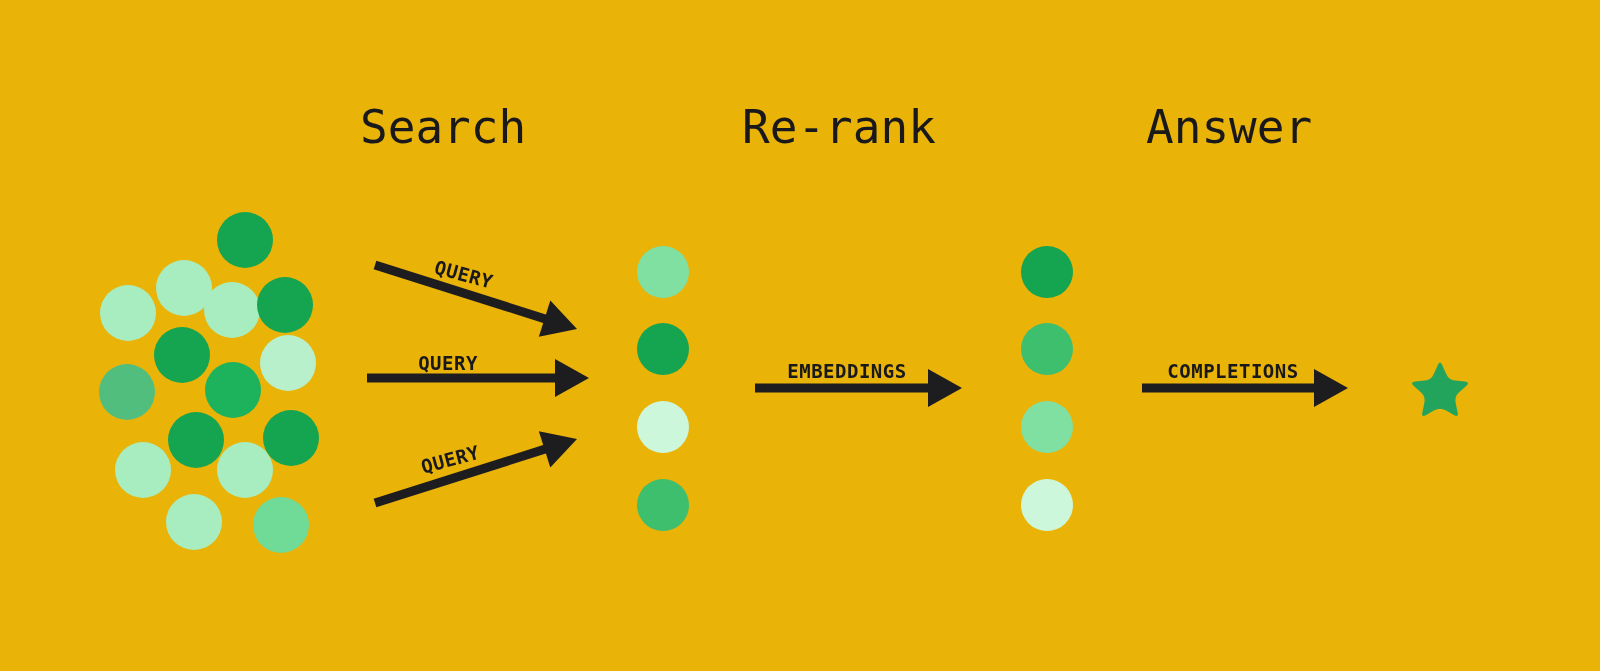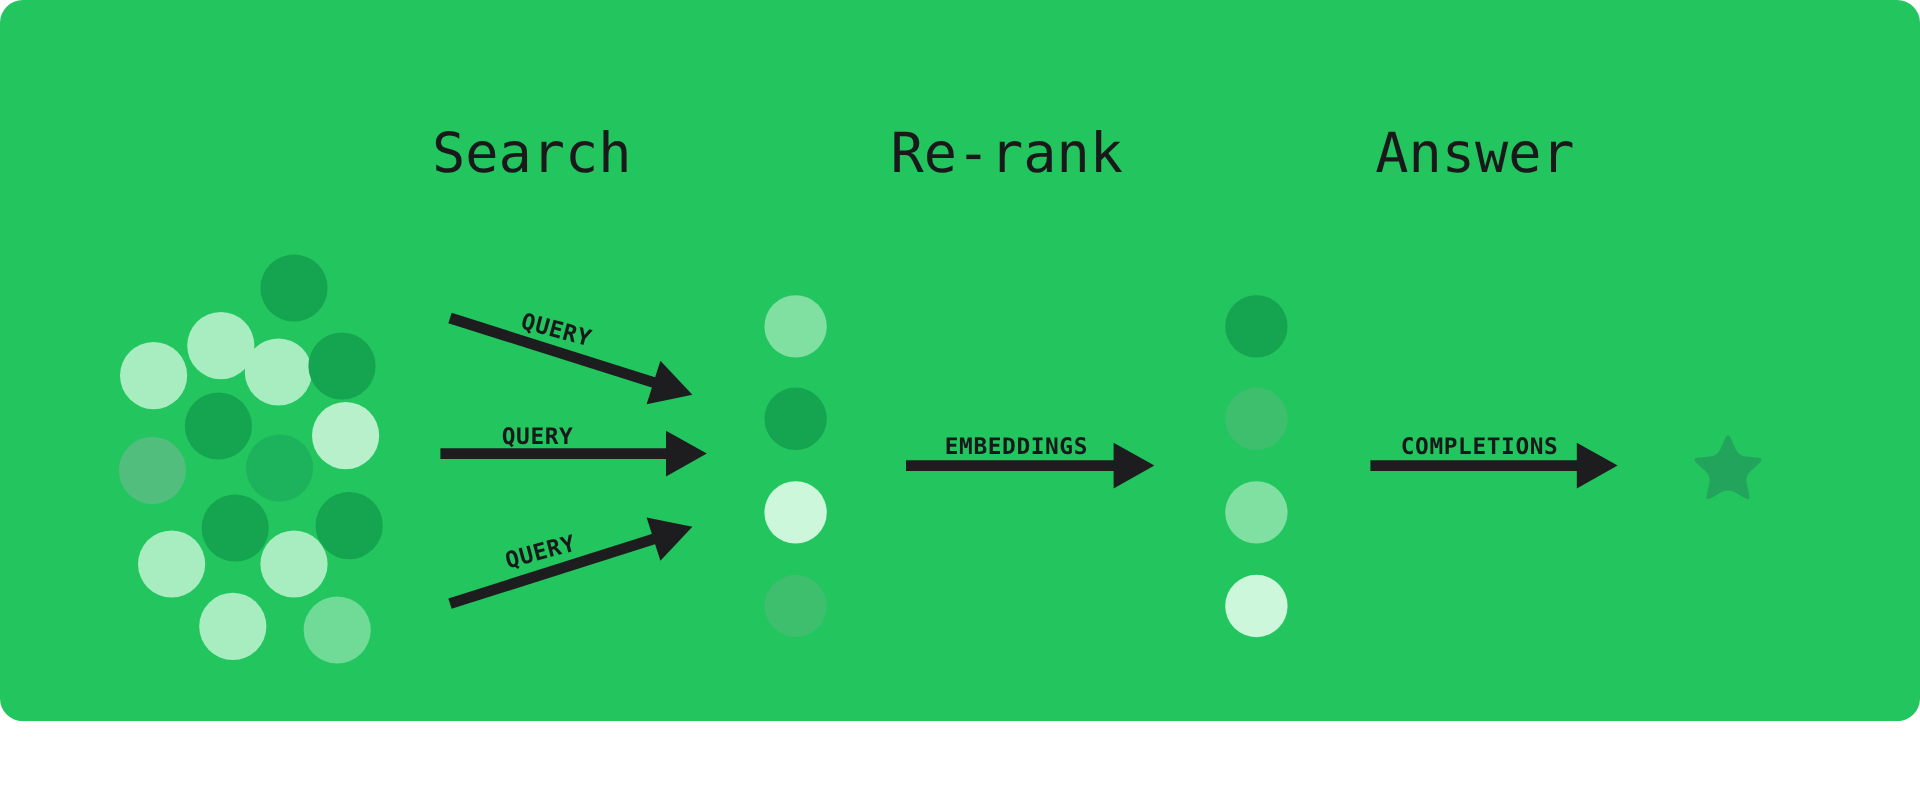--- a/index.html
+++ b/index.html
@@ -7,24 +7,23 @@
     margin: 0;
     padding: 0;
     background: #ffffff;
   }
   body {
     font-family: "DejaVu Sans Mono", "Liberation Mono", monospace;
   }
   #diagram-root {
     position: relative;
     width: 1600px;
-    height: 601px;
-    background: #22c55e;
+    height: 671px;
+    background: #eab308;
     overflow: hidden;
-    border-radius: 19px;
   }
   #diagram-svg {
     position: absolute;
     top: 0;
     left: 0;
     width: 1600px;
     height: 671px;
     display: block;
   }
   .stage-heading {

